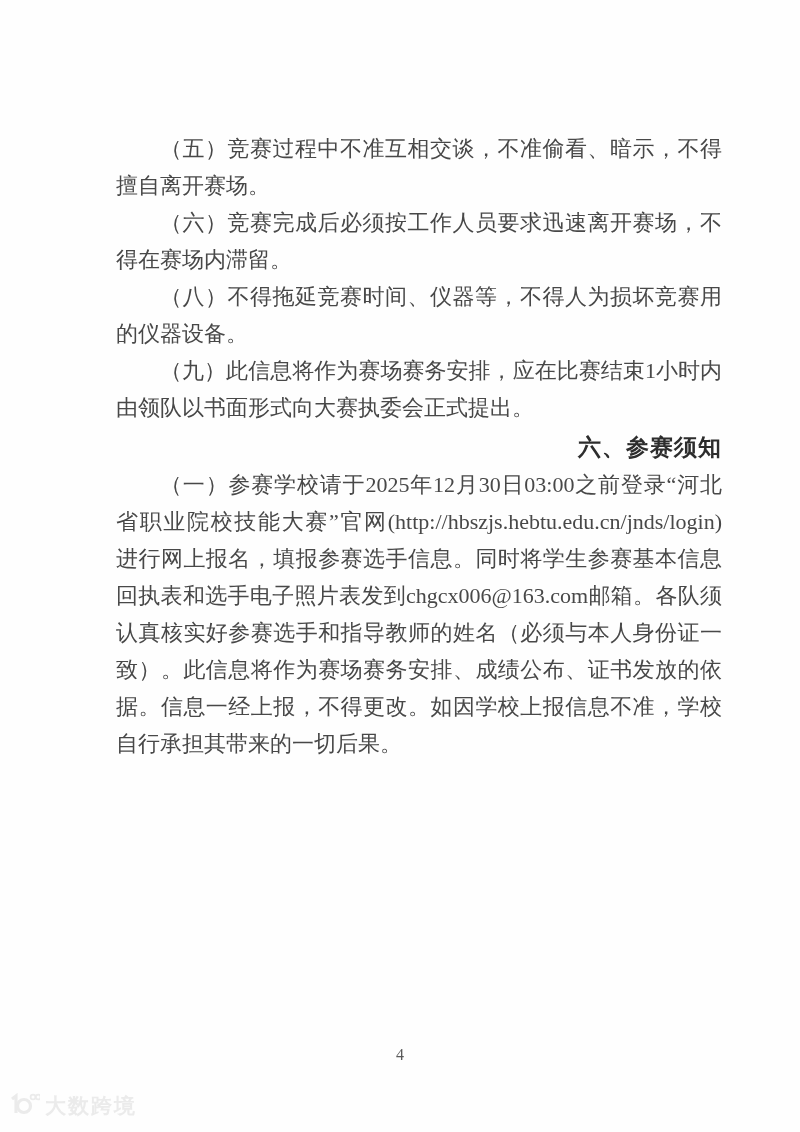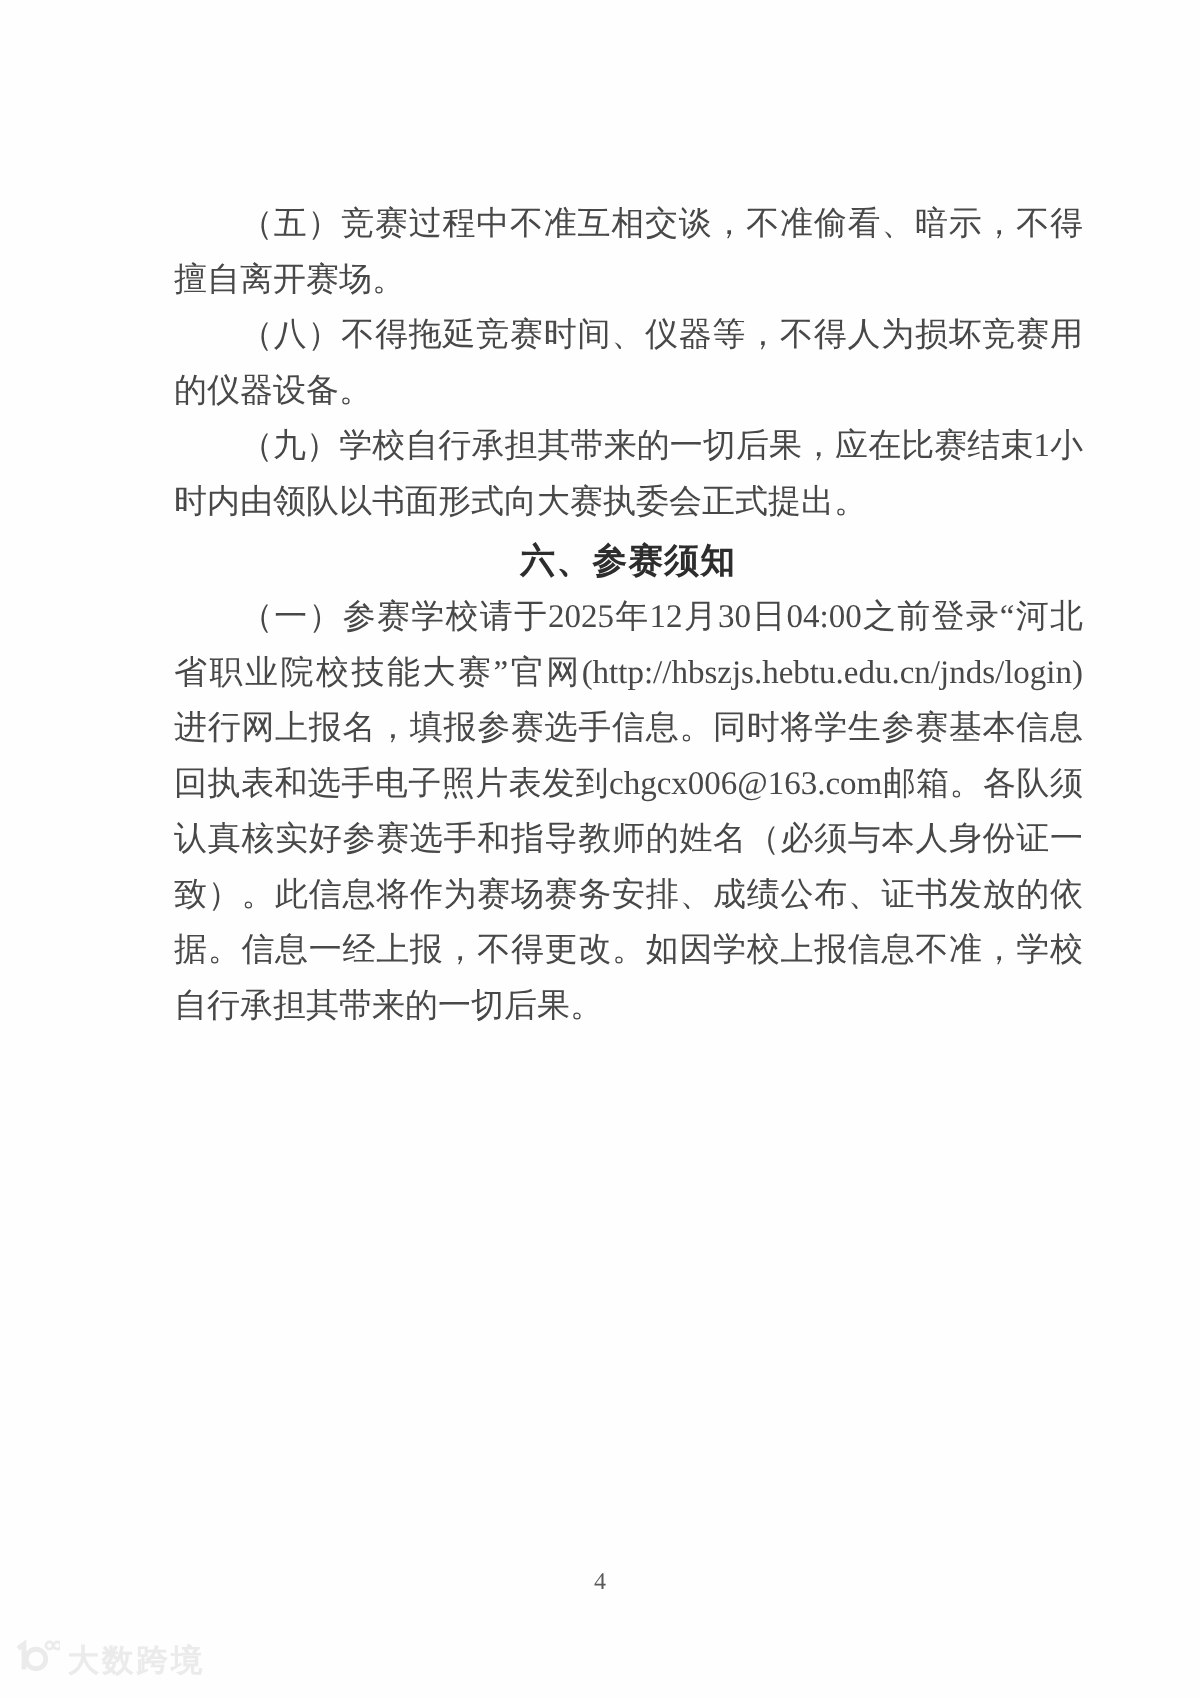--- a/index.html
+++ b/index.html
@@ -34,21 +34,21 @@
   }
   .section-heading {
     margin: 2px 0 0 0;
     font-family: "Liberation Sans", "DejaVu Sans", sans-serif;
     font-weight: bold;
     font-size: 23px;
     line-height: 38px;
     color: #2d2d2d;
     letter-spacing: 1px;
     text-indent: 0;
-    text-align: center;
+    text-align: right;
   }
   .url-nowrap {
     white-space: nowrap;
   }
   .page-footer {
     position: absolute;
     top: 1046px;
     left: 0;
     width: 800px;
     text-align: center;
@@ -77,26 +77,27 @@
     color: #ebebeb;
   }
 </style>
 </head>
 <body>
 
 <div class="page">
 
   <main class="doc-body">
     <p class="para">（五）竞赛过程中不准互相交谈，不准偷看、暗示，不得擅自离开赛场。</p>
+    <p class="para">（六）竞赛完成后必须按工作人员要求迅速离开赛场，不得在赛场内滞留。</p>
     <p class="para">（八）不得拖延竞赛时间、仪器等，不得人为损坏竞赛用的仪器设备。</p>
-    <p class="para">（九）学校自行承担其带来的一切后果，应在比赛结束1小时内由领队以书面形式向大赛执委会正式提出。</p>
+    <p class="para">（九）此信息将作为赛场赛务安排，应在比赛结束1小时内由领队以书面形式向大赛执委会正式提出。</p>
 
     <h2 class="section-heading">六、参赛须知</h2>
 
-    <p class="para"><span>（一）参赛学校请于2025年12月30日04:00之前登录“河北省职业院校技能大赛”官网</span><span class="url-nowrap">(http://hbszjs.hebtu.edu.cn/jnds/login)</span><span>进行网上报名，填报参赛选手信息。同时将学生参赛基本信息回执表和选手电子照片表发到chgcx006@163.com邮箱。各队须认真核实好参赛选手和指导教师的姓名（必须与本人身份证一致）。此信息将作为赛场赛务安排、成绩公布、证书发放的依据。信息一经上报，不得更改。如因学校上报信息不准，学校自行承担其带来的一切后果。</span></p>
+    <p class="para"><span>（一）参赛学校请于2025年12月30日03:00之前登录“河北省职业院校技能大赛”官网</span><span class="url-nowrap">(http://hbszjs.hebtu.edu.cn/jnds/login)</span><span>进行网上报名，填报参赛选手信息。同时将学生参赛基本信息回执表和选手电子照片表发到chgcx006@163.com邮箱。各队须认真核实好参赛选手和指导教师的姓名（必须与本人身份证一致）。此信息将作为赛场赛务安排、成绩公布、证书发放的依据。信息一经上报，不得更改。如因学校上报信息不准，学校自行承担其带来的一切后果。</span></p>
   </main>
 
   <footer class="page-footer">
     <span class="page-number">4</span>
   </footer>
 
   <div class="watermark">
     <span>
       <svg width="32" height="24" viewBox="0 0 32 24" aria-hidden="true">
         <path d="M4 7 L8 4 L8 21" stroke="#ebebeb" stroke-width="3.2" fill="none"></path>

